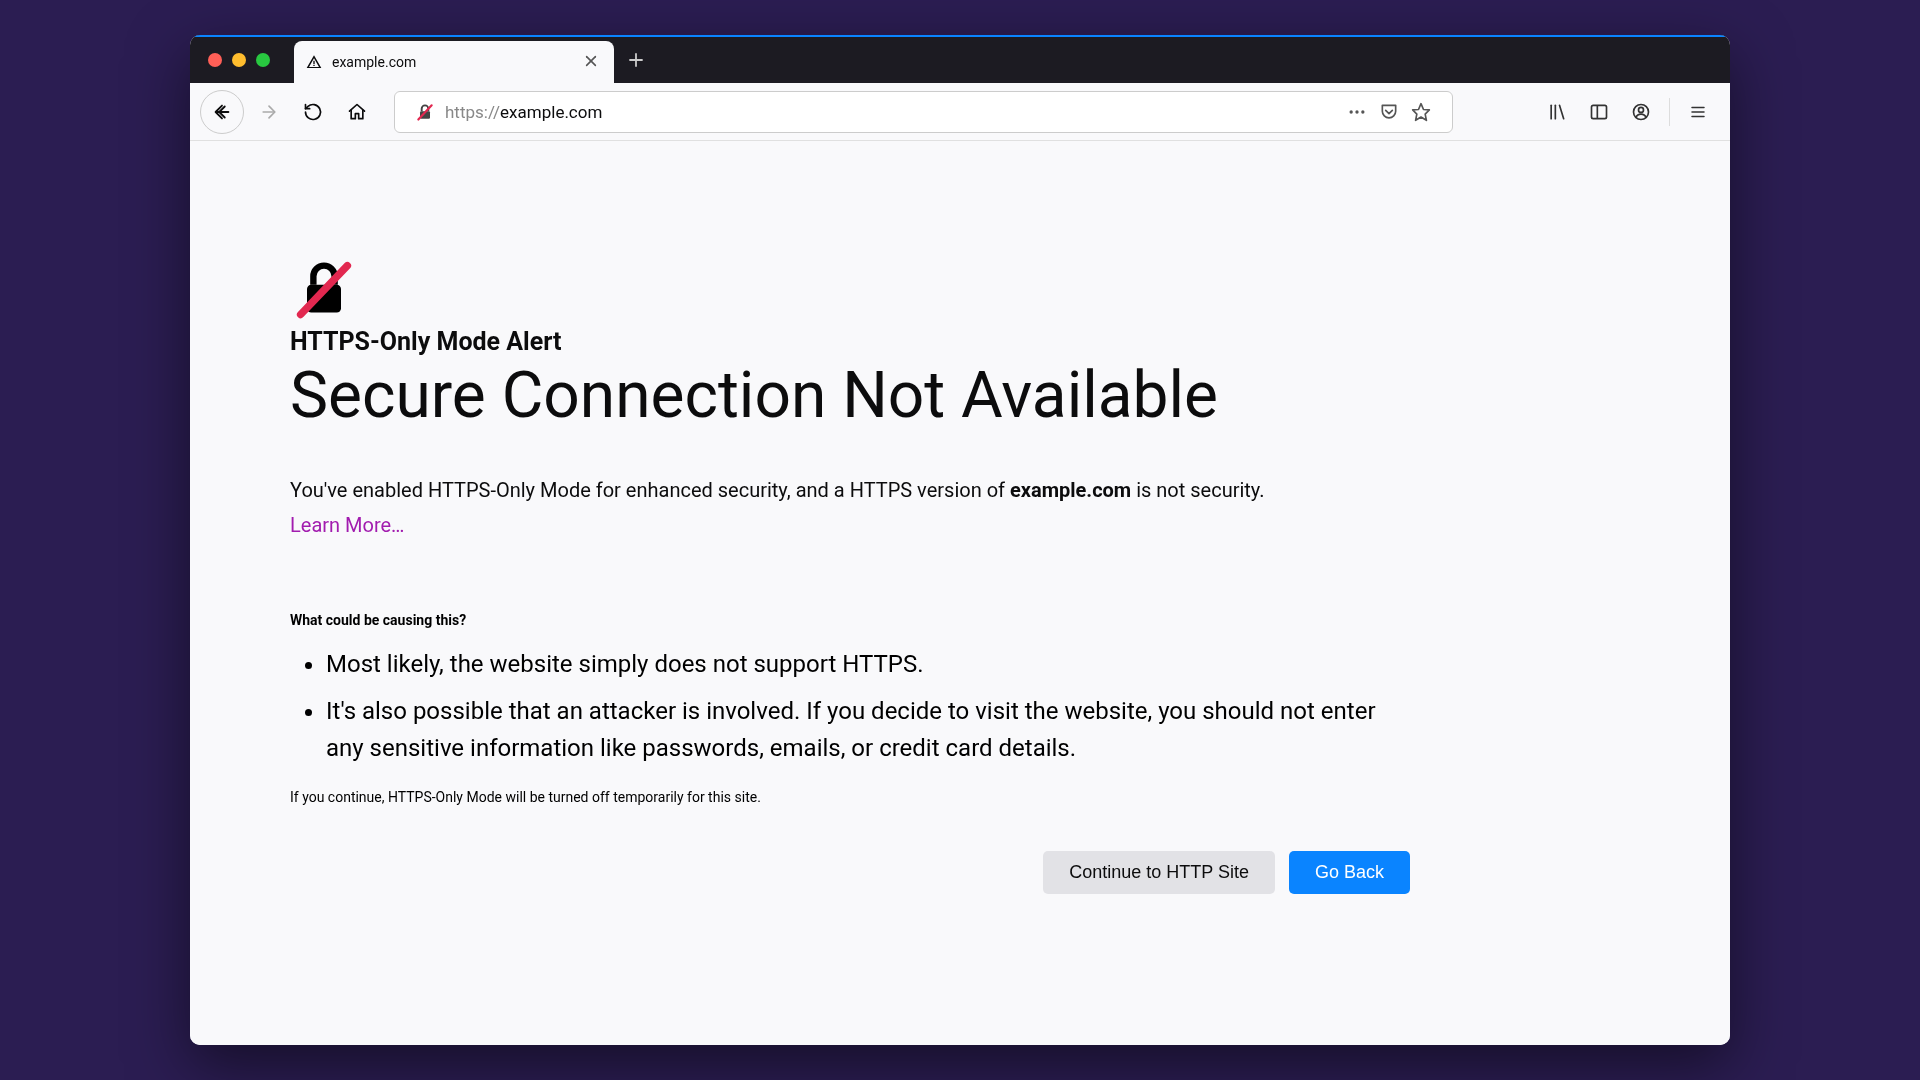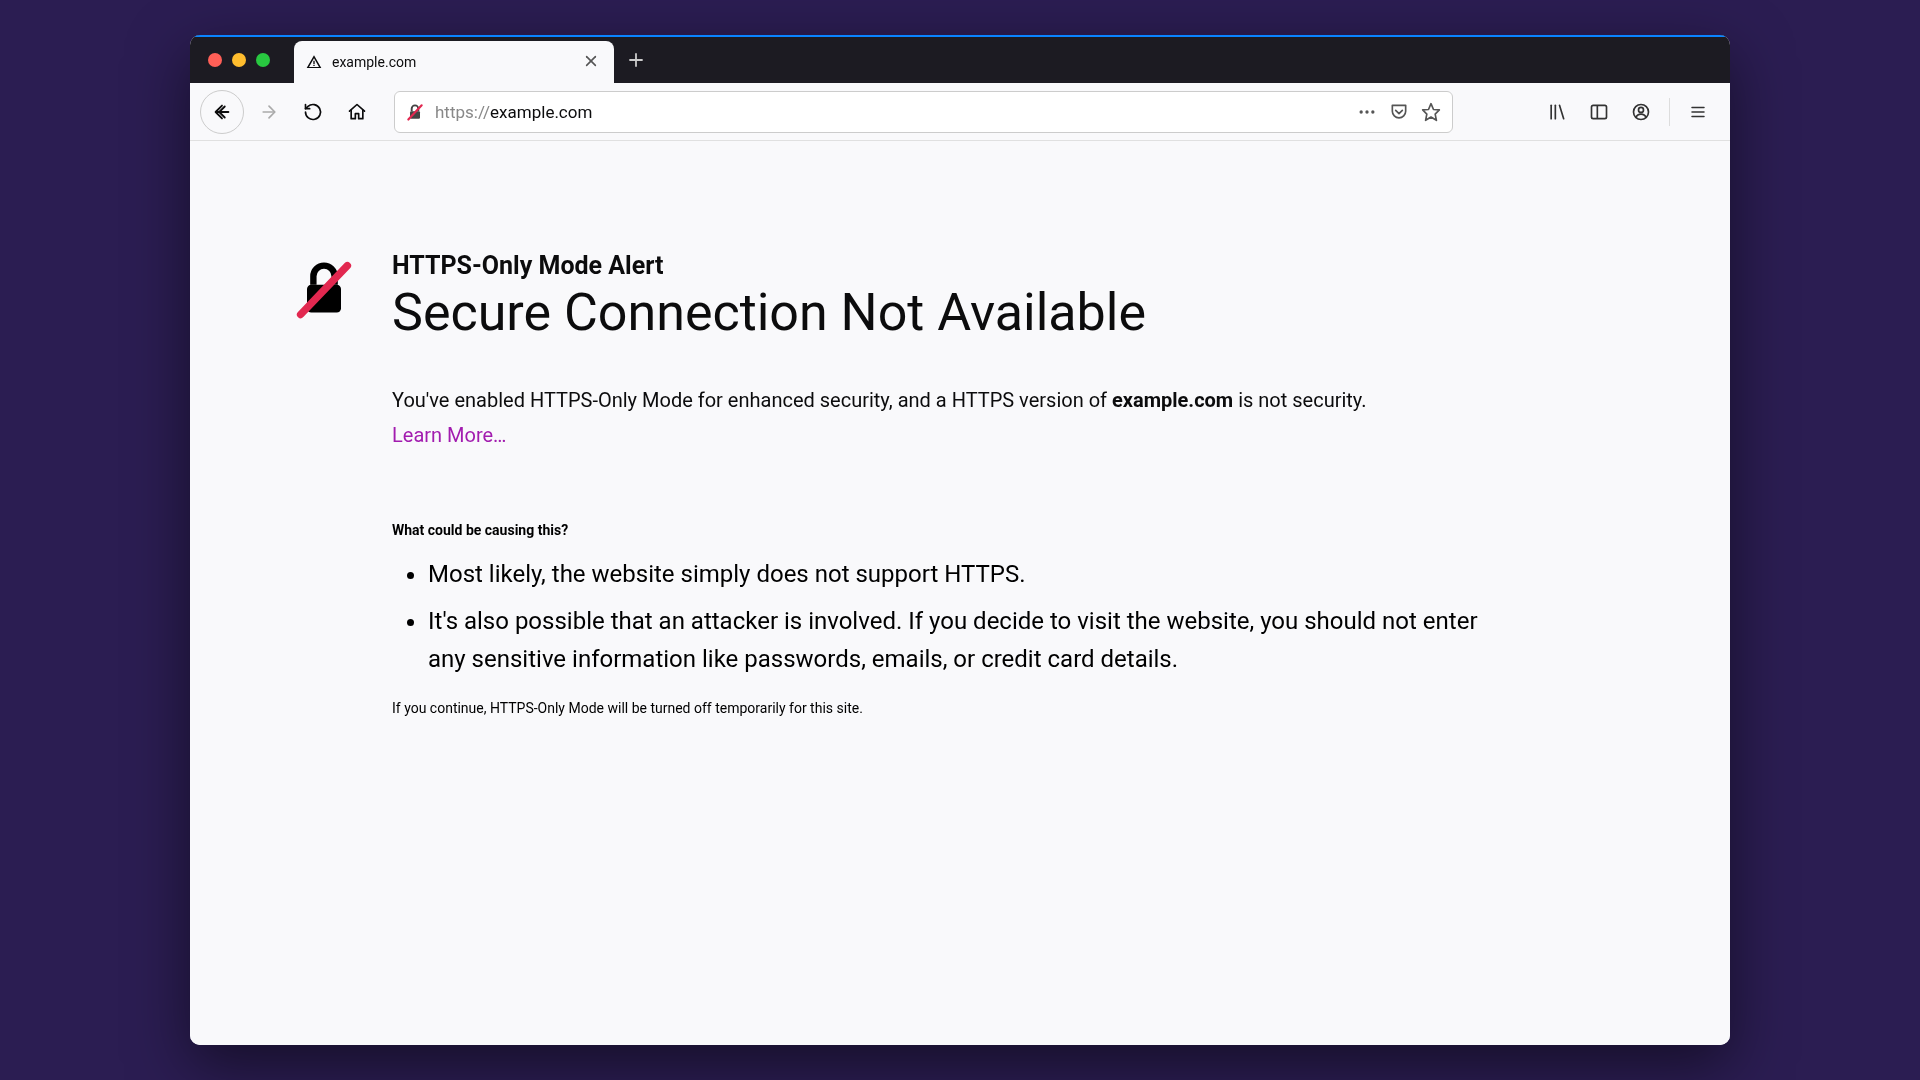--- a/index.html
+++ b/index.html
@@ -92,44 +92,44 @@
   .nav-back { border: 1px solid #ccc; width: 44px; height: 44px; }
   .nav-fwd { color: #aaa; }
   .addr-bar {
     flex: 1;
     height: 42px;
     background: #fff;
     border: 1px solid #ccc;
     border-radius: 6px;
     display: flex;
     align-items: center;
-    padding: 0 10px;
+    padding: 0 20px;
     margin: 0 80px 0 12px;
     gap: 10px;
     font-size: 17px;
     color: #0c0c0d;
   }
   .addr-bar .lock-slash-small { width: 20px; height: 20px; flex-shrink: 0; }
   .addr-url { flex: 1; }
   .addr-url .dim { color: #888; }
   .addr-actions { display: flex; align-items:center; gap:10px; color:#555;}
   .addr-actions .ic { width: 22px; height: 22px; cursor:pointer; display:flex; align-items:center; justify-content:center;}
   .right-icons { display: flex; align-items:center; gap: 6px; padding-right: 4px; color:#333; }
   .right-icons .ic { width: 36px; height:36px; display:flex; align-items:center; justify-content:center; cursor:pointer; border-radius:4px;}
   .sep { width:1px; height:28px; background:#ddd; margin:0 4px;}
   .content-area {
     flex:1;
     background: #f9f9fb;
     overflow: auto;
     padding: 110px 100px 60px 100px;
   }
-  .error-row { display: flex; gap: 34px; align-items: flex-start;}
+  .error-row { display: flex; align-items: flex-start; flex-direction: column;}
   .error-icon-large { width: 68px; margin-top: 4px; flex-shrink:0;}
   .eyebrow { font-size: 25px; font-weight: 700; color:#0c0c0d; margin-bottom: 4px;}
-  .headline { font-size: 52px; font-weight: 400; color:#0c0c0d; line-height:1.12;}
+  .headline { font-size: 64px; font-weight: 400; color:#0c0c0d; line-height:1.12;}
   .body-text { margin-top: 44px; font-size: 20px; line-height:1.45; color:#0c0c0d;}
   .body-text strong { font-weight: 700;}
   .learn-more { display:inline-block; margin-top: 6px; color:#a21caf; text-decoration:none; font-size:20px;}
   .sub-h { margin-top: 72px; font-size: 14px; font-weight: 700;}
   .causes { margin-top: 18px; padding-left: 36px;}
   .causes li { font-size: 24px; line-height:1.55; margin-bottom: 10px;}
   .continue-note { margin-top: 22px; font-size:14px;}
   .btn-row { margin-top: 46px; display:flex; justify-content:flex-end; gap: 14px;}
   .btn { padding: 11px 26px; font-size: 18px; border-radius: 5px; border: none; cursor: pointer;}
   .btn-secondary { background: #e2e2e6; color:#0c0c0d;}
@@ -284,17 +284,21 @@
         </div>
 
         <div class="sub-h">What could be causing this?</div>
         <ul class="causes">
           <li>Most likely, the website simply does not support HTTPS.</li>
           <li>It's also possible that an attacker is involved. If you decide to visit the website, you should not enter any sensitive information like passwords, emails, or credit card details.</li>
         </ul>
 
         <div class="continue-note">If you continue, HTTPS-Only Mode will be turned off temporarily for this site.</div>
 
+        <div class="btn-row">
+          <button class="btn btn-secondary">Continue to HTTP Site</button>
+          <button class="btn btn-primary">Go Back</button>
+        </div>
       </div>
     </div>
   </div>
 
 </div>
 
 </body></html>

